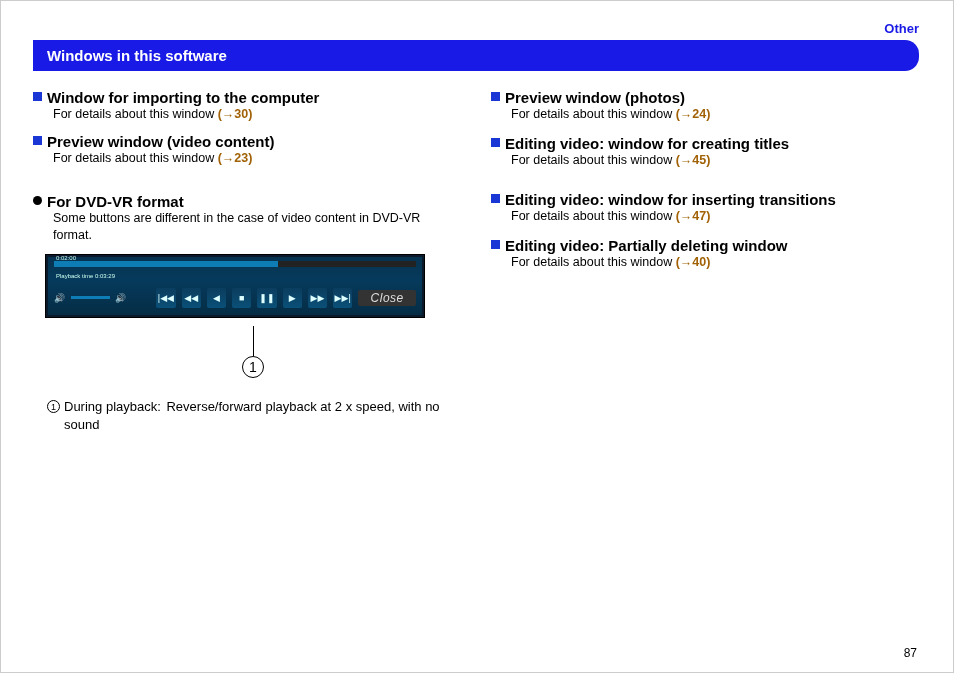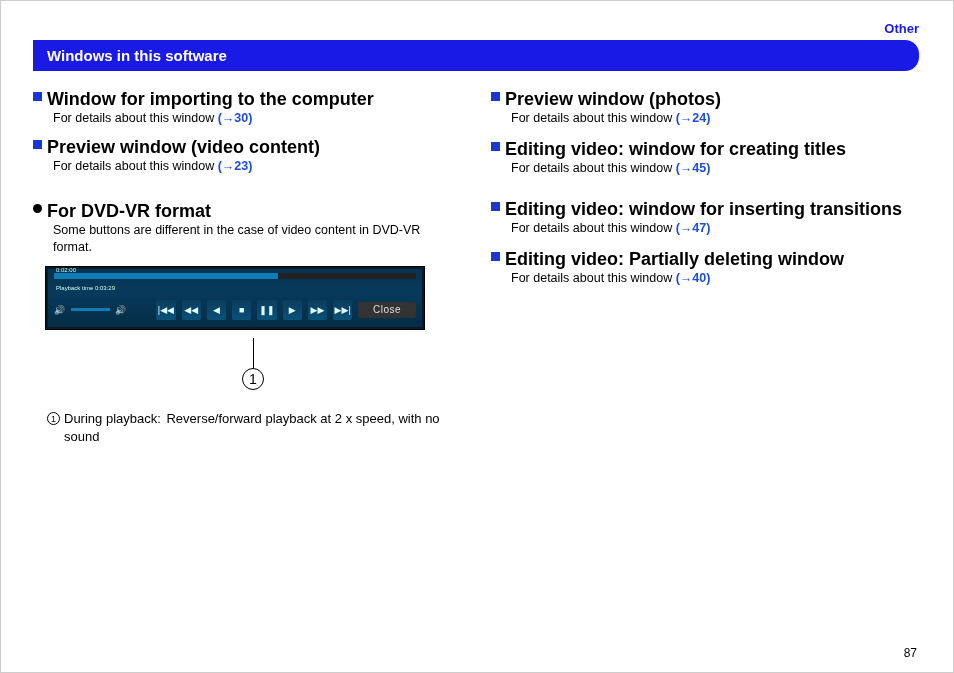--- a/index.html
+++ b/index.html
@@ -33,21 +33,21 @@
     margin-bottom: 18px;
   }
   .cols {
     display: flex;
     gap: 30px;
   }
   .col { flex: 1; }
   .entry { margin-bottom: 10px; }
   .entry-head {
     font-weight: bold;
-    font-size: 18px;
+    font-size: 15px;
     display: flex;
     align-items: flex-start;
   }
   .sq {
     display: inline-block;
     width: 9px; height: 9px;
     background: #1a36d4;
     margin-right: 5px;
     margin-top: 3px;
     flex: none;
@@ -60,21 +60,21 @@
     margin-right: 5px;
     margin-top: 3px;
     flex: none;
   }
   .entry-sub {
     margin-left: 20px;
     font-size: 12.5px;
     line-height: 1.35;
   }
   .link {
-    color: #1d4ed8;
+    color: #a16207;
     font-weight: bold;
   }
   .player-wrap { margin: 10px 0 0 12px; }
   .player {
     width: 380px; height: 64px;
     background: linear-gradient(#07324e,#063a5c 40%,#052c44);
     border: 1px solid #000;
     position: relative;
     box-shadow: inset 0 0 0 2px #0a1a2a;
   }
@@ -95,25 +95,26 @@
     width:20px; height:20px;
     background: linear-gradient(#0b3d5e,#0a5078);
     border-radius:2px;
     display:flex; align-items:center; justify-content:center;
     color:#dff;
     font-size:9px;
   }
   .close-btn {
     width:60px; height:16px;
     background:#333; color:#ddd;
-    font-size:10px;
+    font-size:12px;
     display:flex; align-items:center; justify-content:center;
     border-radius:2px;
     margin-left:auto;
     letter-spacing:0.5px;
+    font-style:italic;
   }
   .player .spk { color:#cfe; font-size:9px; }
   .player .pbtime { position:absolute; left:10px; top:18px; font-size:6px; color:#cfe; }
   .callout {
     text-align:center;
     margin-top:8px;
     position: relative;
   }
   .callout-line {
     width:1px; height:30px; background:#000; margin:0 auto;

